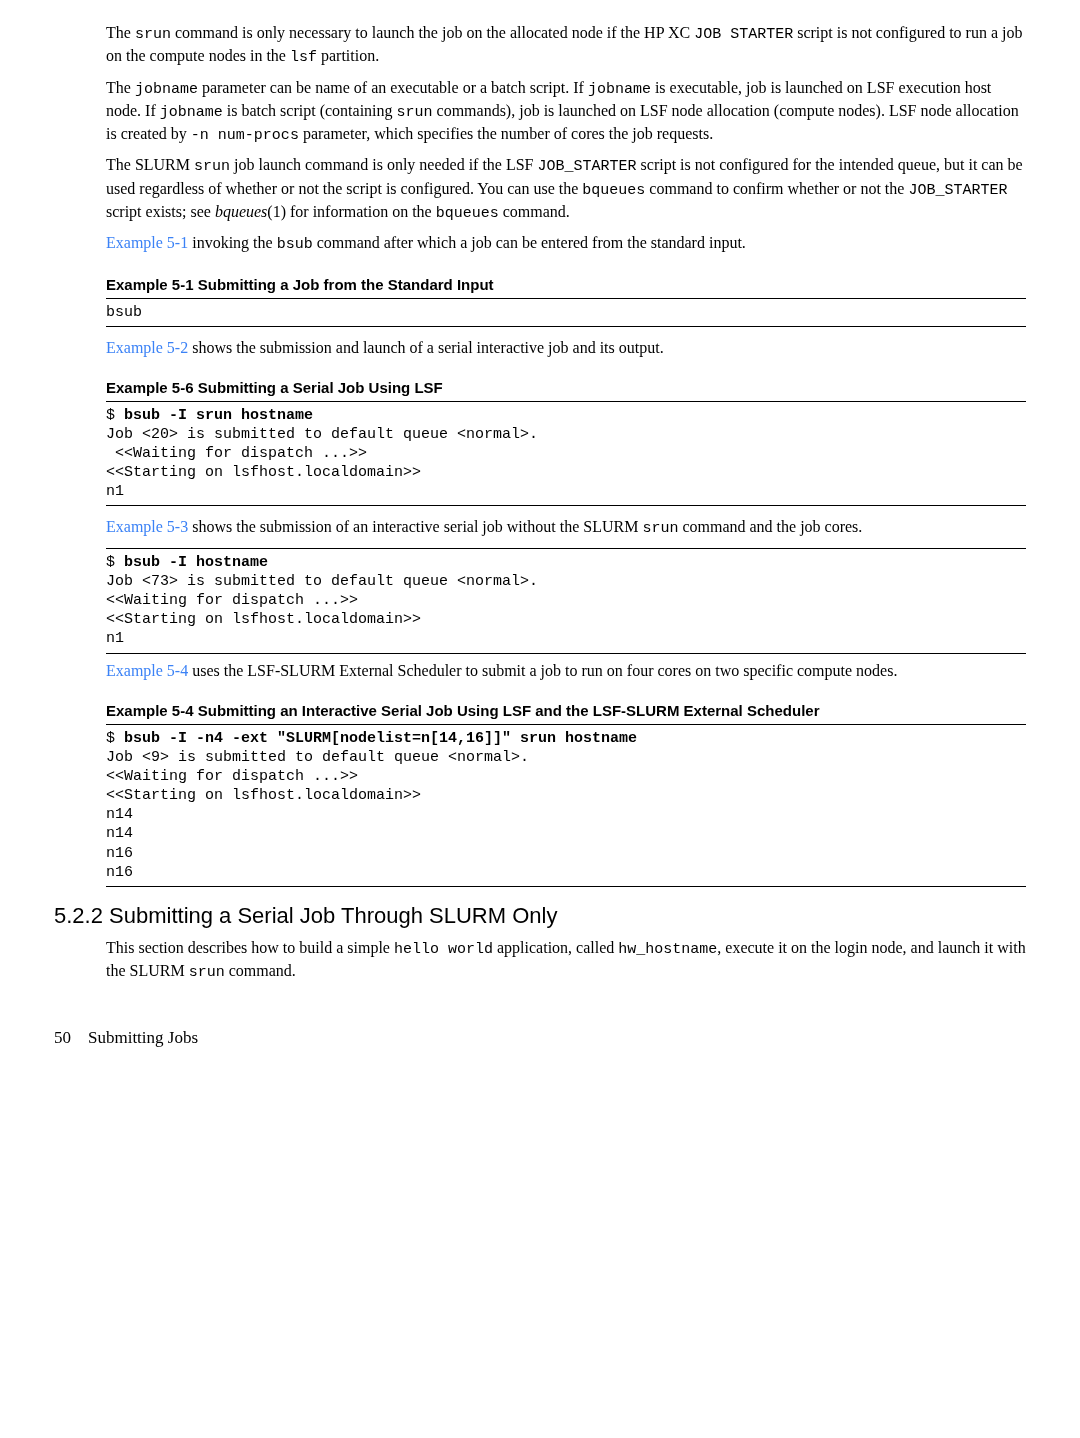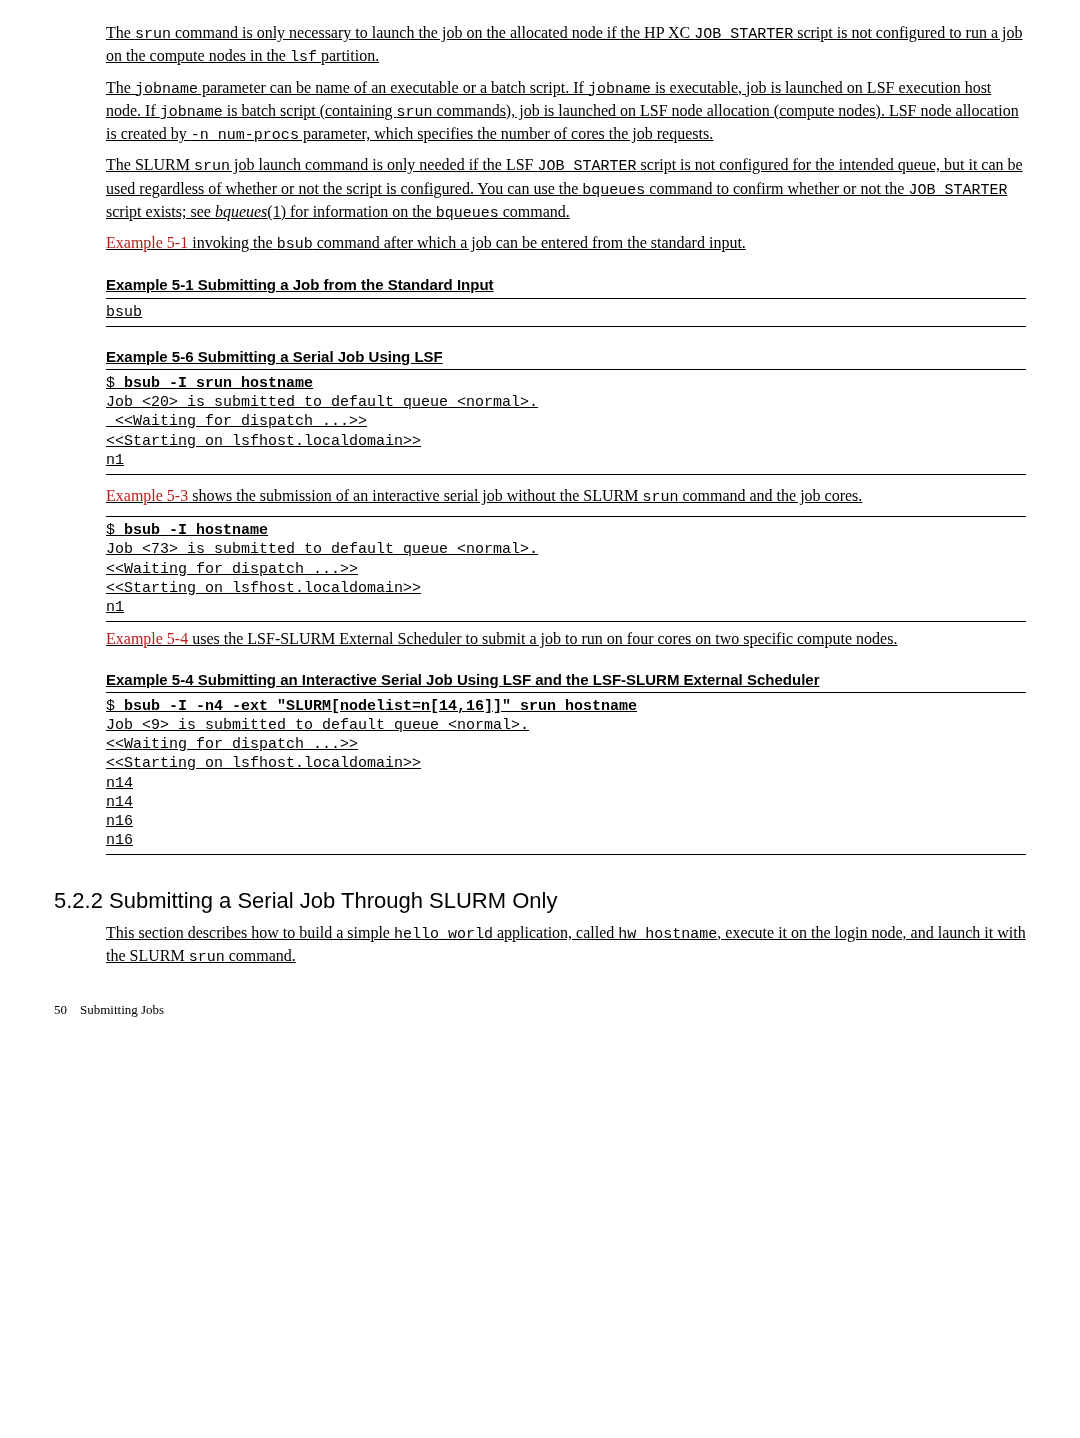--- a/index.html
+++ b/index.html
@@ -8,35 +8,34 @@
     line-height: 1.35;
     color: #000;
     background: #fff;
     margin: 0;
     padding: 22px 54px 20px 54px;
     width: 1080px;
     box-sizing: border-box;
   }
   .body-indent {
     margin-left: 52px;
-    text-decoration: underline;
   }
   p {
     margin: 0 0 8px 0;
     text-align: left;
   }
   .code-inline {
     font-family: "Courier New", Courier, monospace;
     font-size: 15px;
   }
   .italic {
     font-style: italic;
   }
   .link {
-    color: #b91c1c;
+    color: #3b82f6;
     text-align: right;
   }
   .example-title {
     font-family: Arial, Helvetica, sans-serif;
     font-weight: bold;
     font-size: 15px;
     margin-top: 20px;
     margin-bottom: 2px;
   }
   hr.rule {
@@ -51,26 +50,26 @@
     white-space: pre;
     line-height: 1.28;
   }
   pre.code-block .bold {
     font-weight: bold;
   }
   h2.section-head {
     font-family: Arial, Helvetica, sans-serif;
     font-weight: normal;
     font-size: 22px;
-    margin: 31px 0 6px 0;
+    margin: 14px 0 6px 0;
   }
   .footer {
     font-family: "Palatino Linotype", Palatino, serif;
-    font-size: 13px;
-    margin-top: 32px;
+    font-size: 17px;
+    margin-top: 44px;
   }
   .para-gap-top {
     margin-top: 6px;
   }
 </style>
 </head>
 <body>
 
 <div class="body-indent">
 
@@ -88,20 +87,23 @@
 
 <p class="para-gap-top">
 <span class="link">Example 5-1</span><span> invoking the </span><span class="code-inline">bsub</span><span> command after which a job can be entered from the standard input.</span>
 </p>
 
 <div class="example-title">Example 5-1 Submitting a Job from the Standard Input</div>
 <hr class="rule">
 <pre class="code-block">bsub</pre>
 <hr class="rule">
 
+<p style="margin-top:10px;">
+<span class="link">Example 5-2</span><span> shows the submission and launch of a serial interactive job and its output.</span>
+</p>
 
 <div class="example-title">Example 5-6 Submitting a Serial Job Using LSF</div>
 <hr class="rule">
 <pre class="code-block">$ <span class="bold">bsub -I srun hostname</span>
 <span>Job &lt;20&gt; is submitted to default queue &lt;normal&gt;.
  &lt;&lt;Waiting for dispatch ...&gt;&gt;
 &lt;&lt;Starting on lsfhost.localdomain&gt;&gt;
 n1</span></pre>
 <hr class="rule">
 

